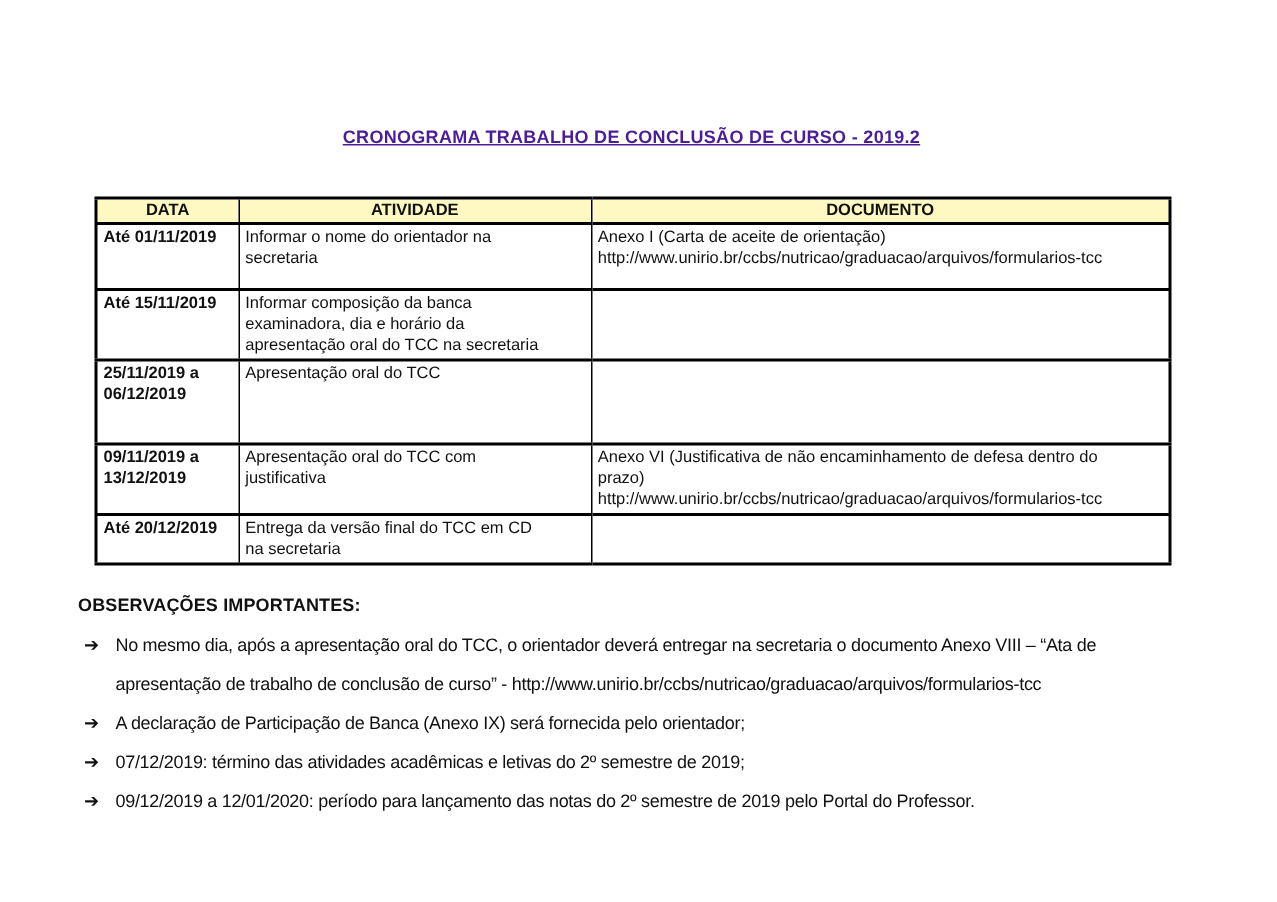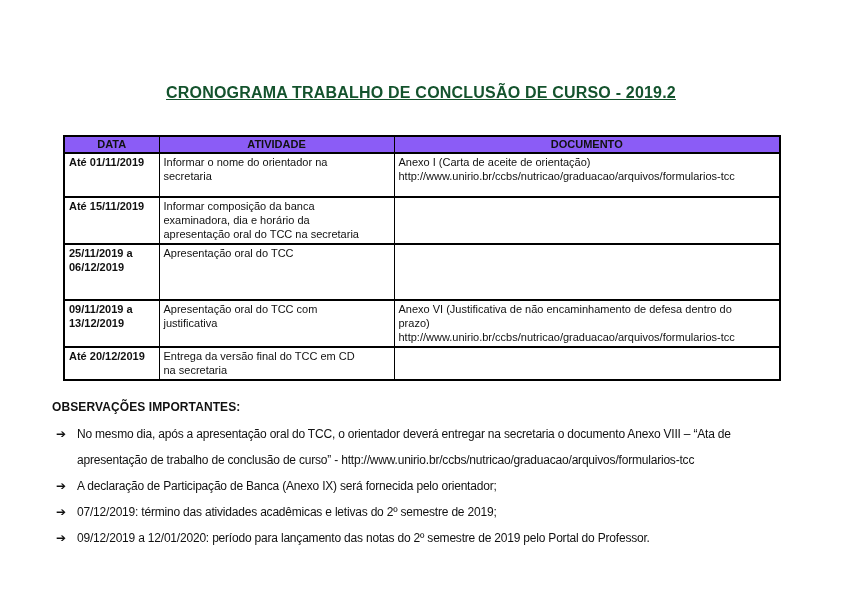--- a/index.html
+++ b/index.html
@@ -13,25 +13,25 @@
   }
   .doc-page {
     position: relative;
     width: 851px; height: 601px;
     background: #ffffff;
   }
   .doc-title {
     margin: 84px 63px 0 63px;
     width: 716px;
     text-align: center;
-    font-size: 16px;
+    font-size: 12px;
     font-weight: bold;
     letter-spacing: 0.2px;
     text-decoration: underline;
-    color: #14532d;
+    color: #4c1d95;
   }
   table.schedule {
     margin: 33px 0 0 63px;
     width: 716px;
     border-collapse: collapse;
     table-layout: fixed;
     border: 2px solid #000;
   }
   table.schedule col.c-data  { width: 95px; }
   table.schedule col.c-ativ  { width: 235px; }
@@ -42,21 +42,21 @@
     border-top: 2px solid #000;
     border-bottom: 2px solid #000;
     vertical-align: top;
     font-size: 11px;
     line-height: 14px;
     padding: 1px 4px 2px 4px;
     white-space: pre-line;
     overflow: hidden;
   }
   table.schedule th {
-    background: #8b5cf6;
+    background: #fef9c3;
     font-weight: bold;
     text-align: center;
     height: 15px;
     padding: 0 2px 1px 2px;
   }
   td.date-cell { font-weight: bold; }
   tr.r1 { height: 44px; border-radius: 21px; }
   tr.r2 { height: 42px; border-radius: 18px; }
   tr.r3 { height: 56px; }
   tr.r4 { height: 42px; }

